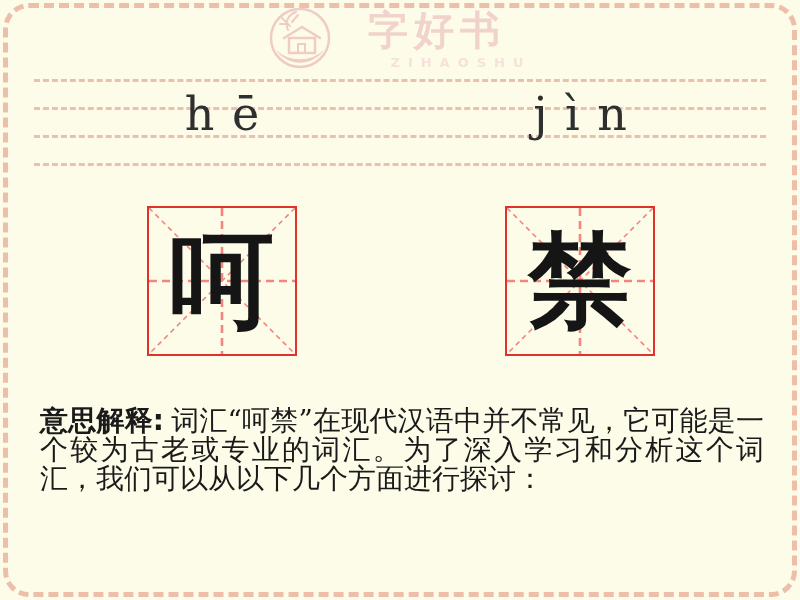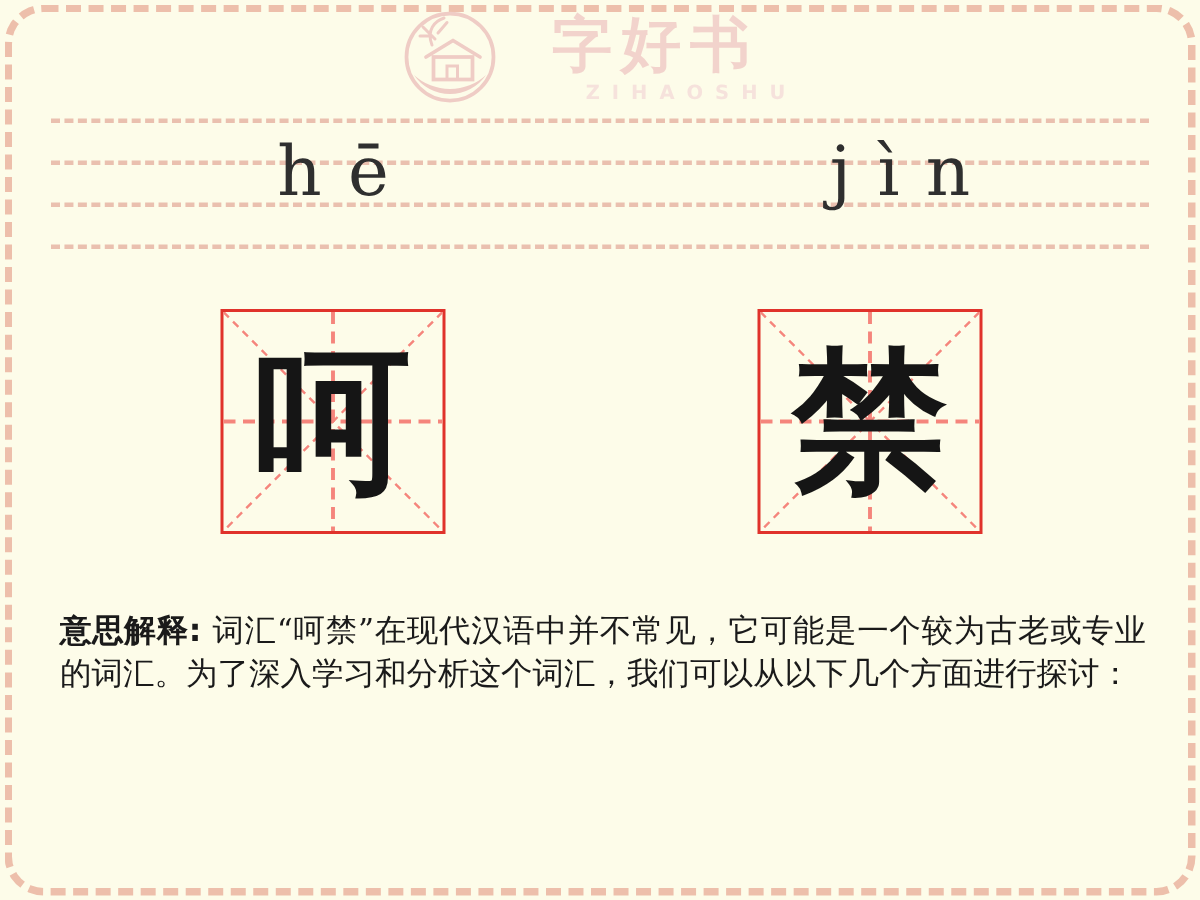--- a/index.html
+++ b/index.html
@@ -68,21 +68,21 @@
     text-align:center;
     font-family:"DejaVu Serif","Liberation Serif",serif;
     font-size:46px;
     color:#2f2f2f;
     letter-spacing:0.38em;
     margin-left:0.19em;
     line-height:52px;
     white-space:nowrap;
   }
   .pinyin-left{left:147px;}
-  .pinyin-right{left:525px;}
+  .pinyin-right{left:505px;}
   
   .char-box{
     position:absolute;
     top:206px;
     width:150px;height:150px;
     box-sizing:border-box;
     border:2px solid #e0322b;
     background:transparent;
   }
   .char-box-left{left:147px;}
@@ -100,21 +100,21 @@
     font-weight:bold;
     color:#151515;
     line-height:146px;
   }
   
   .definition{
     position:absolute;
     left:40px;top:406px;width:724px;
     margin:0;
     font-family:"DejaVu Serif","Liberation Serif",serif;
-    font-size:21px;
+    font-size:28px;
     line-height:29px;
     color:#1a1a1a;
     text-align:justify;
   }
   .definition strong{
     font-weight:bold;
     margin-right:7px;
     font-family:"DejaVu Sans","Liberation Sans",sans-serif;
   }
 </style>

